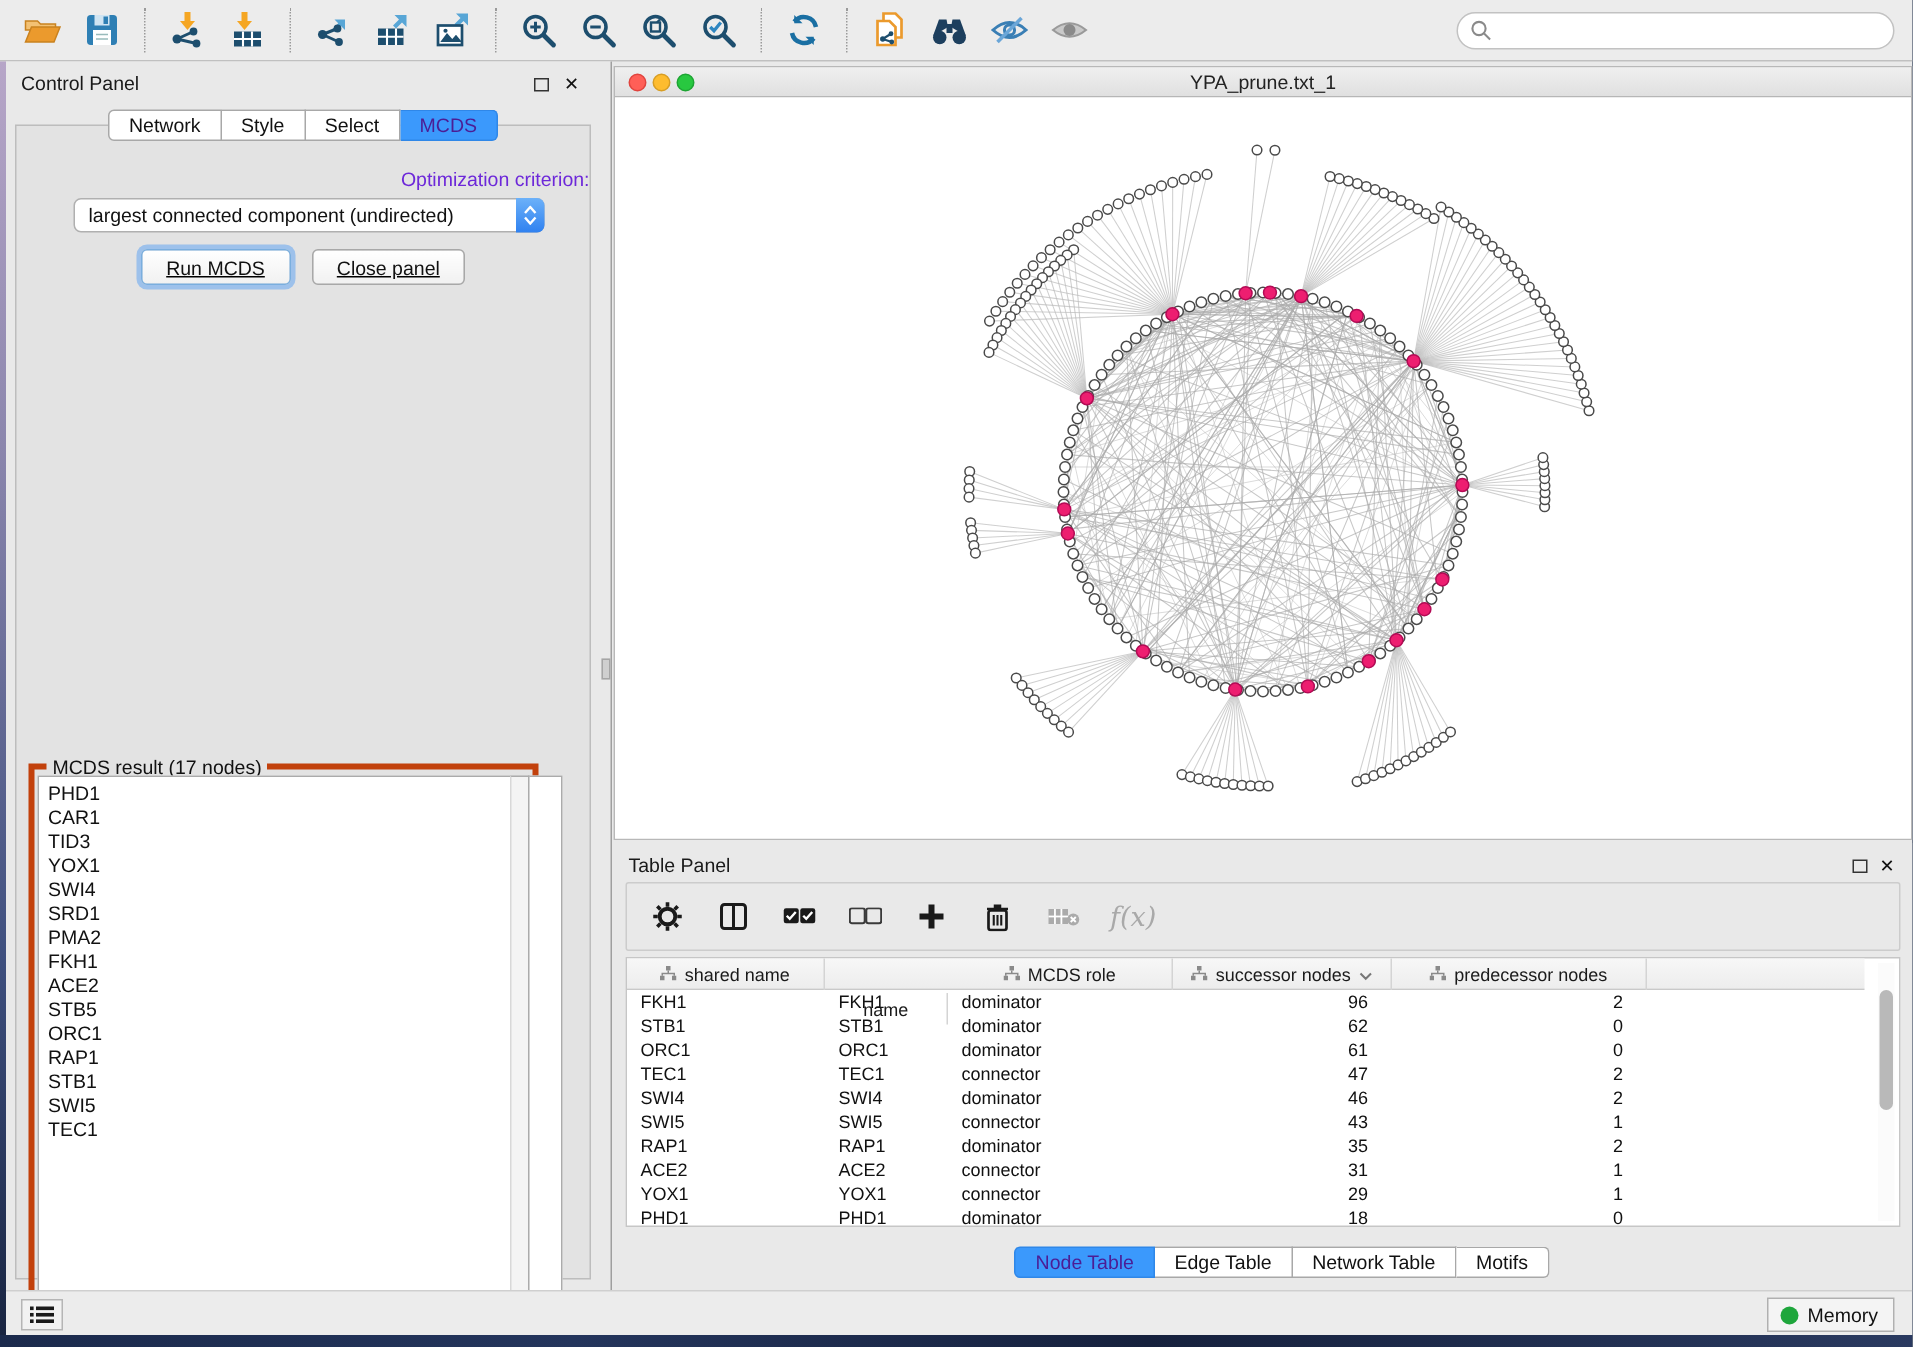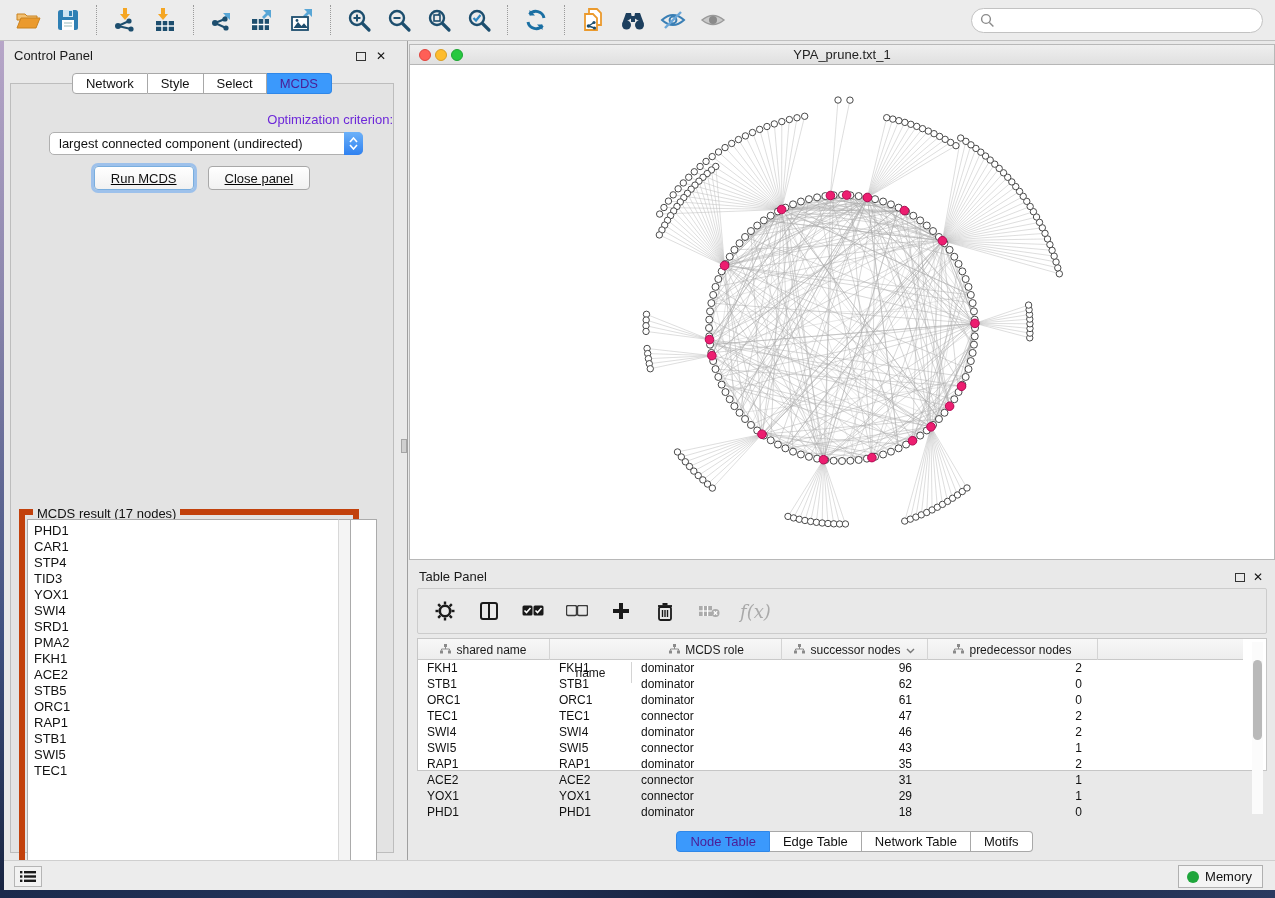--- a/index.html
+++ b/index.html
@@ -41,21 +41,21 @@
   .select { position:absolute; left:38px; top:48px; width:314px; height:23px; background:#fff;
     border:1px solid #b0b0b0; border-radius:5px; font-size:13px; display:flex; align-items:center; }
   .select .val { flex:1; padding-left:9px; color:#111; white-space:nowrap; overflow:hidden; }
   .stepper { width:19px; height:23px; margin-right:-1px; border-radius:0 5px 5px 0;
     background:linear-gradient(#6cb1f9,#2f81f0); display:flex; flex-direction:column;
     align-items:center; justify-content:center; gap:1px; }
   .btn-row { position:absolute; left:0; top:82px; width:100%; display:flex; justify-content:center; gap:14px;text-decoration:underline; }
   .btn { height:24px; padding:0 16px; font-size:13px; color:#111; background:linear-gradient(#ffffff,#f1f1f1);
     border:1px solid #a8a8a8; border-radius:4px; }
   .btn.focusring { box-shadow:0 0 0 3px rgba(110,170,240,.6); border-color:#7aaede; }
-  .fieldset { position:absolute; left:8px; top:425px; width:340px; height:369px; border:6px solid #c2410c; }
+  .fieldset { position:absolute; left:8px; top:425px; width:340px; height:369px; border:4px solid #c2410c; }
   .legend { position:absolute; left:8px; top:-9px; background:#e3e3e3; padding:0 4px; font-size:13px; color:#111; }
   .listbox { position:absolute; left:2px; top:4px; width:350px; height:361px; background:#fff;
     border:1px solid #ababab; overflow:hidden; padding:3px 0 0 6px; }
   .listbox .item { font-size:13px; line-height:16px; color:#111; }
   .list-scroll { position:absolute; right:2px; top:4px; width:13px; height:361px; background:#f4f4f4;
     border:1px solid #ababab; border-left:1px solid #d8d8d8; }
 
   
   .splitter { position:absolute; left:400px; top:41px; width:8px; height:819px; background:#e9e9e9; border-right:1px solid #9f9f9f;}
   .splitter .grab { position:absolute; left:1px; top:398px; width:6px; height:14px; background:#cfcfcf; border:1px solid #a5a5a5;}
@@ -72,21 +72,21 @@
   .net-canvas { position:absolute; left:0; top:20px; width:864px; height:494px; background:#fff; }
   .net-canvas svg { width:100%; height:100%; }
 
   
   .table-panel { position:absolute; left:409px; top:562px; width:866px; height:298px; background:#e9e9e9; }
   .tp-float { right:30px; } .tp-close { right:12px; }
   .tp-toolbar { position:absolute; left:8px; top:26px; width:850px; height:46px; background:#e9e9e9;
     border:1px solid #cccccc; border-radius:2px; display:flex; align-items:center; padding-left:14px; gap:18px; }
   .ticon { width:26px; height:26px; display:flex; align-items:center; justify-content:center; background:transparent; border:none;}
   .fx { font-family:"DejaVu Serif", serif; font-style:italic; font-size:18px; color:#a9a9a9; }
-  .tbl { position:absolute; left:8px; top:76px; width:850px; height:133px; background:#fff; border:1px solid #c6c6c6; }
+  .tbl { position:absolute; left:8px; top:76px; width:850px; height:180px; background:#fff; border:1px solid #c6c6c6; }
   .tbl-head { position:absolute; left:0; top:0; height:21px; width:825px; display:flex;
     background:linear-gradient(#f7f7f7,#ededed); border-bottom:1px solid #c9c9c9; }
   .th { height:21px; border-right:1px solid #d4d4d4; display:flex; align-items:center;
     justify-content:center; gap:5px; font-size:12px; color:#1a1a1a; position:relative;}
   .tbl-body { position:absolute; left:0; top:21px; width:825px; }
   .trow { display:flex; height:16px; }
   .td { font-size:12px; color:#111; line-height:16px; white-space:nowrap; overflow:hidden; }
   .td.txt { padding-left:9px; } .td.num { text-align:right; padding-right:16px; }
   .tbl-vscroll { position:absolute; right:3px; top:3px; width:11px; height:172px; background:#fbfbfb; }
   .tbl-vscroll .thumb { position:absolute; left:1px; top:18px; width:9px; height:80px; background:#b9b9b9; border-radius:5px; }
@@ -283,21 +283,20 @@
         </div>
         <div class="btn-row">
           <button class="btn focusring">Run MCDS</button>
           <button class="btn">Close panel</button>
         </div>
         <div class="fieldset">
           <span class="legend">MCDS result (17 nodes)</span>
           <div class="listbox" id="mcds-list">
               <div class="item">PHD1</div>
               <div class="item">CAR1</div>
-              <div class="item">STP4</div>
               <div class="item">TID3</div>
               <div class="item">YOX1</div>
               <div class="item">SWI4</div>
               <div class="item">SRD1</div>
               <div class="item">PMA2</div>
               <div class="item">FKH1</div>
               <div class="item">ACE2</div>
               <div class="item">STB5</div>
               <div class="item">ORC1</div>
               <div class="item">RAP1</div>

